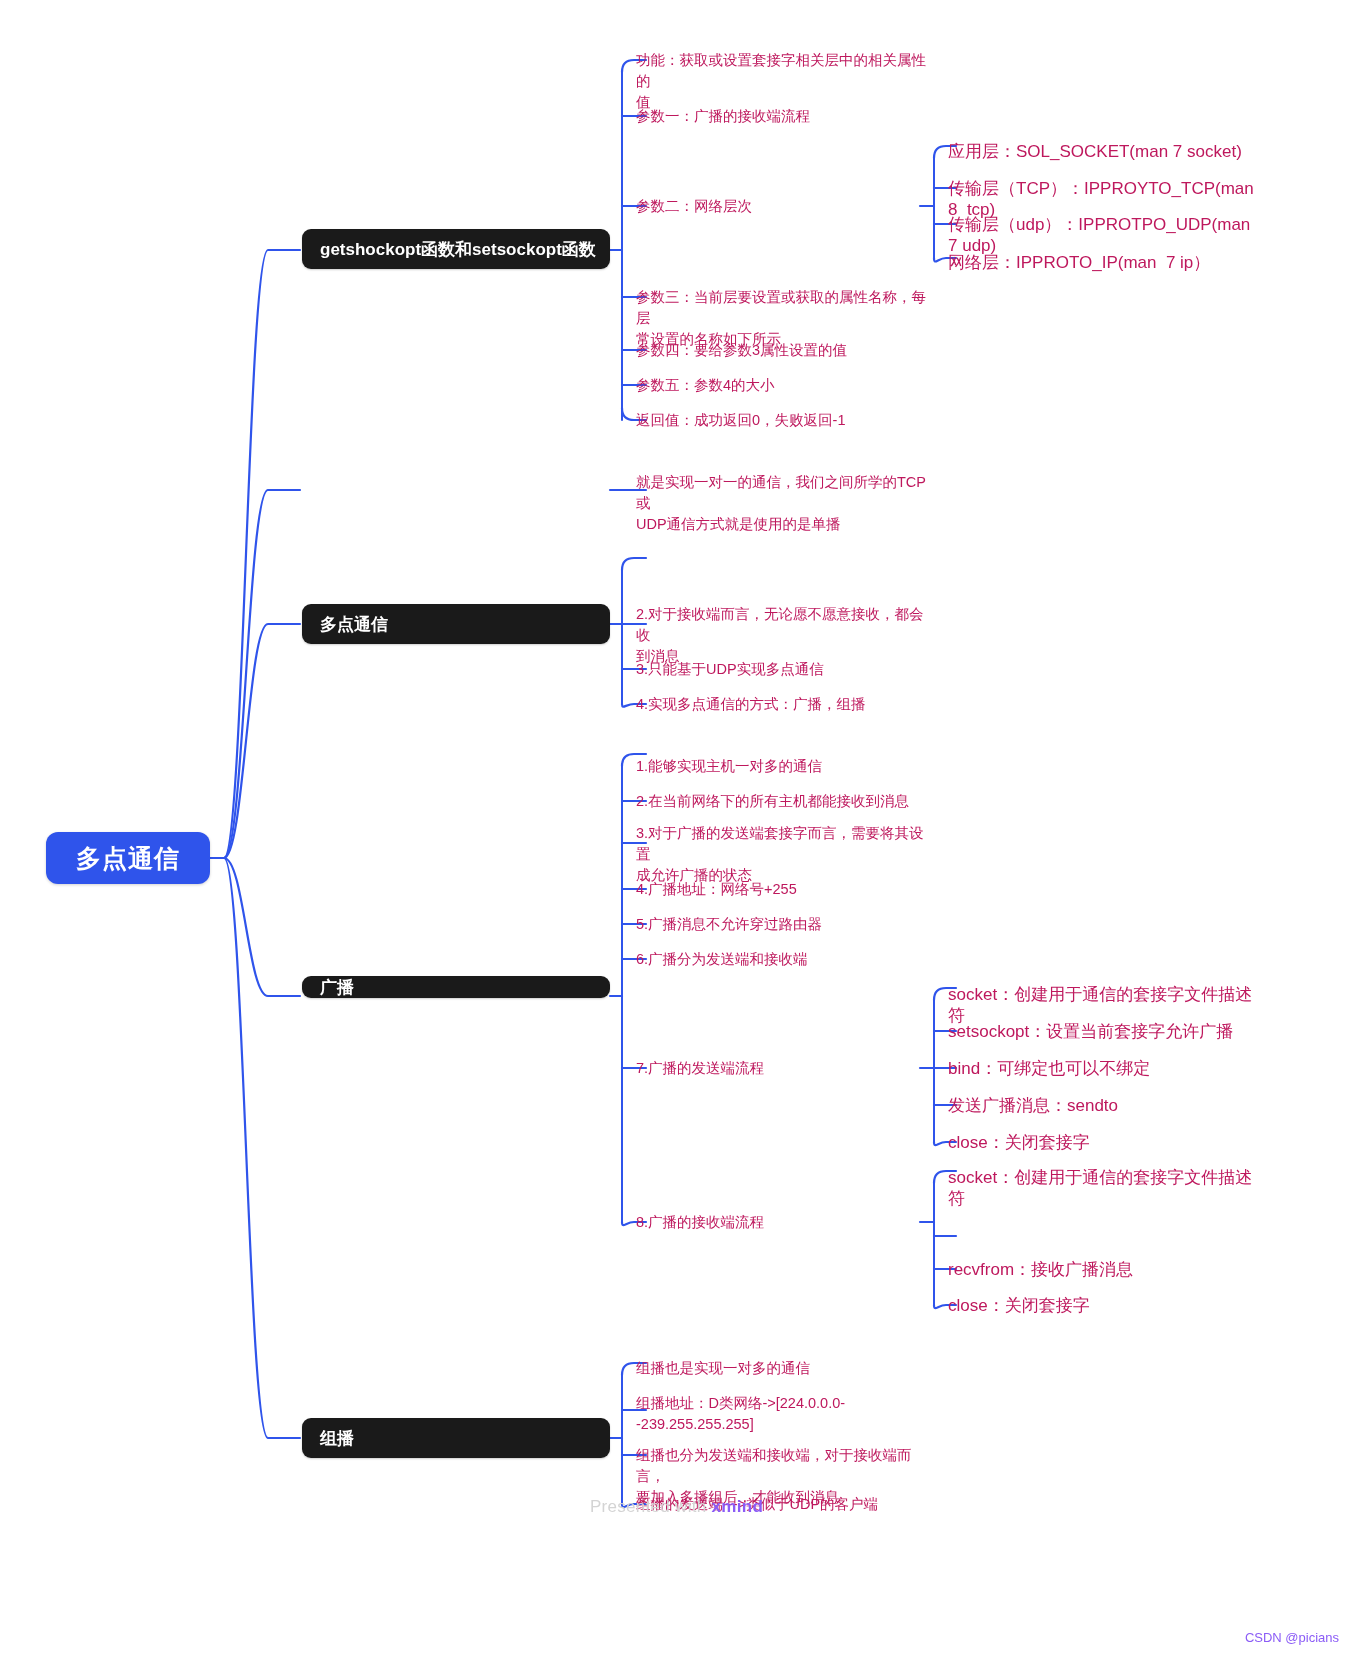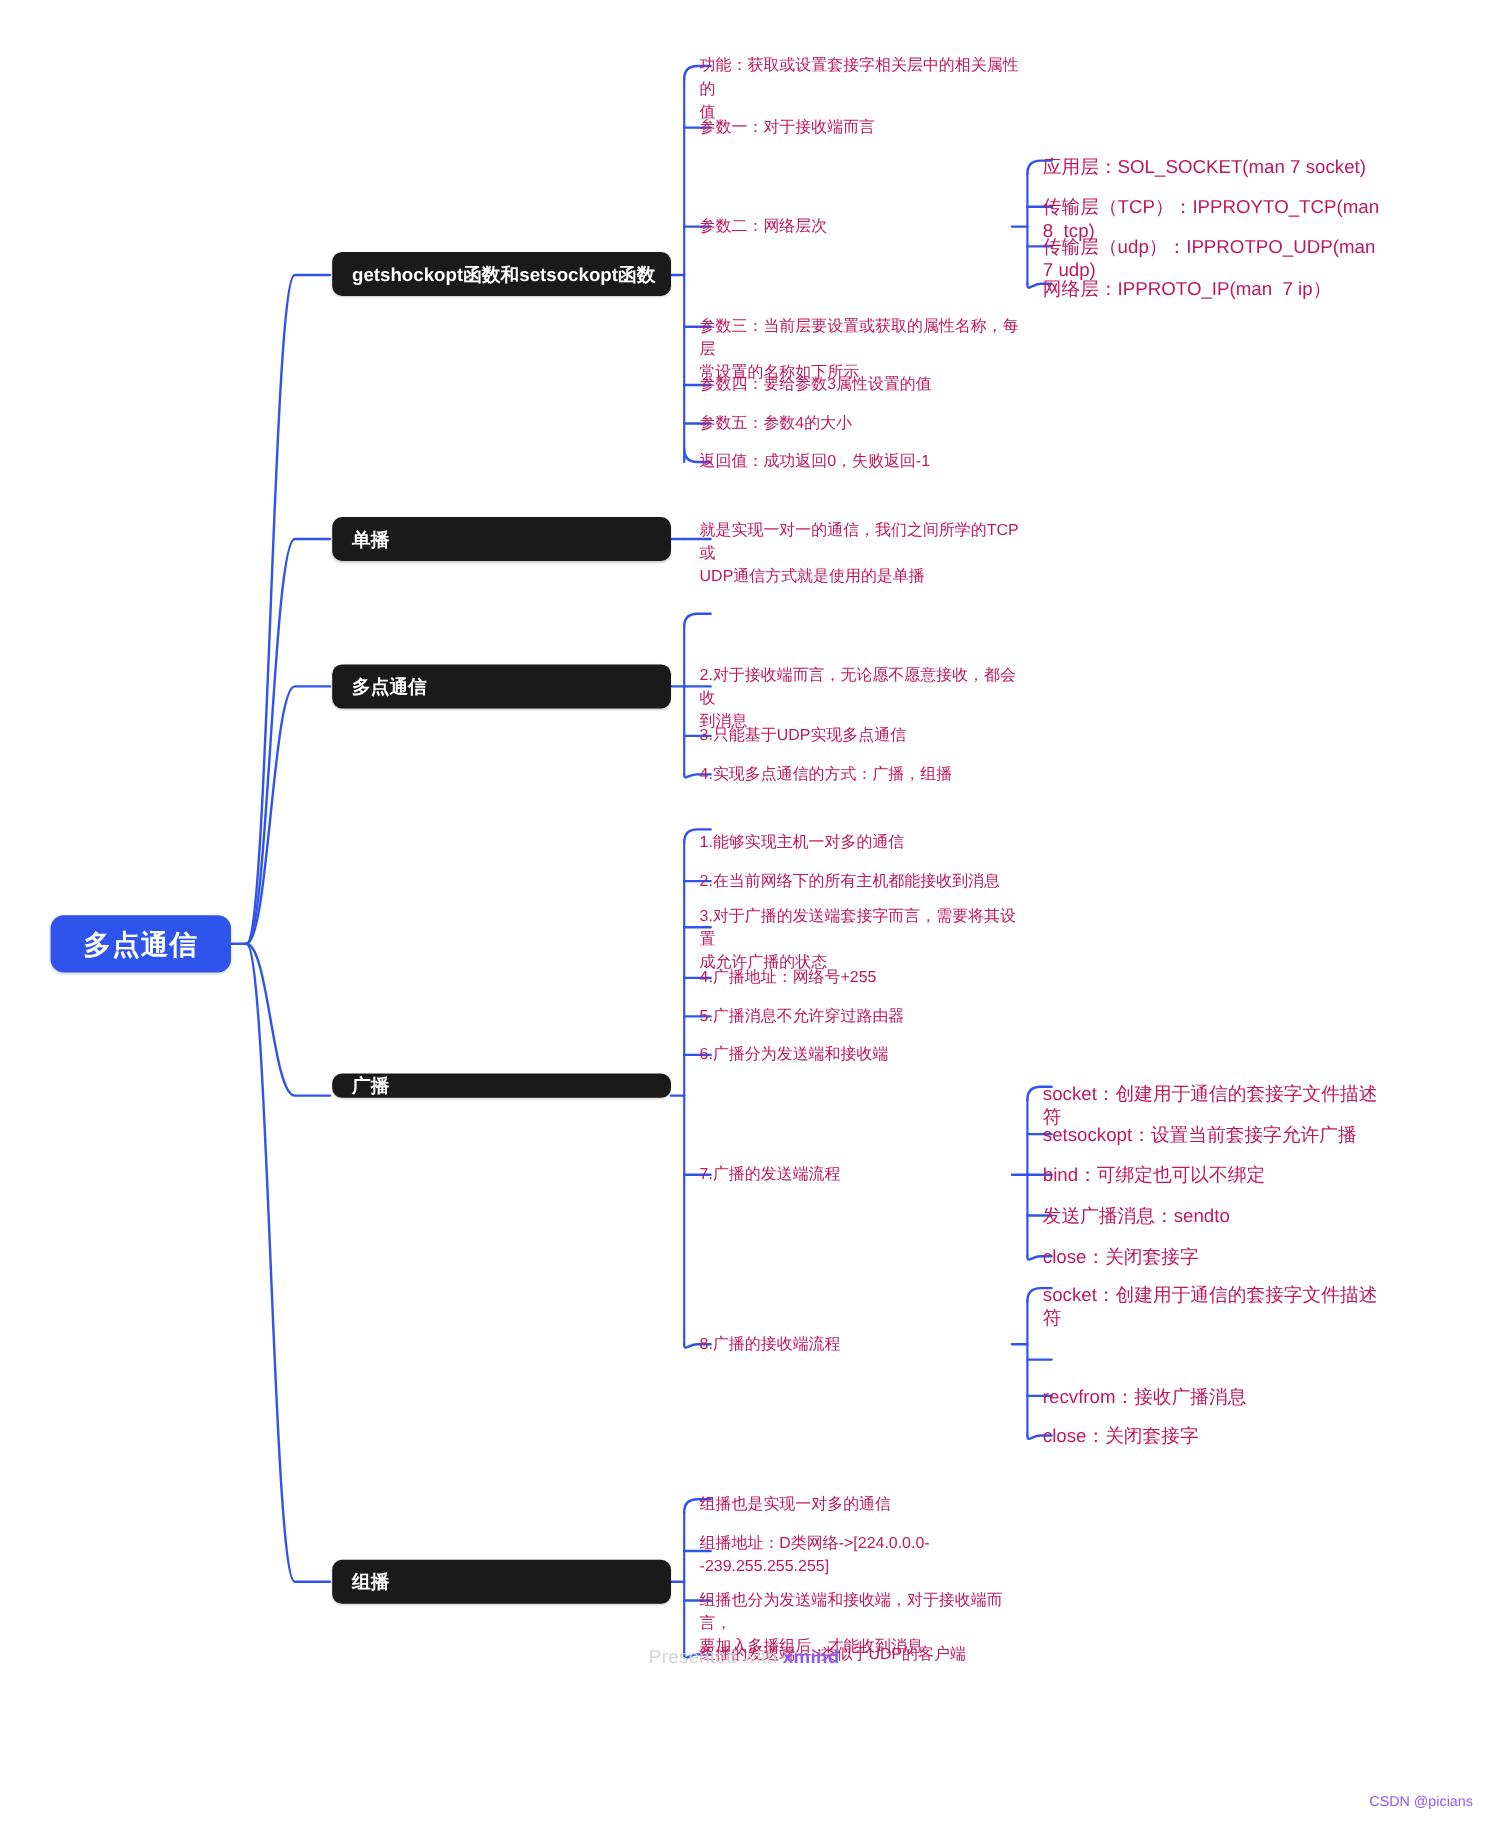--- a/index.html
+++ b/index.html
@@ -169,35 +169,32 @@
   <div class="node root" style="left:46px; top:832px; width:164px; height:52px;">
     <span>多点通信</span>
   </div>
 
   <div class="node branch" style="left:302px; top:229px; width:308px; height:40px;">
     <span>getshockopt函数和setsockopt函数</span>
   </div>
 
   <div class="node leaf" style="left:636px; top:50px; width:300px;">功能：获取或设置套接字相关层中的相关属性的
 值</div>
-  <div class="node leaf" style="left:636px; top:106px; width:300px;">参数一：对于接收端而言</div>
+  <div class="node leaf" style="left:636px; top:106px; width:300px;">参数一：广播的接收端流程</div>
   <div class="node leaf" style="left:636px; top:196px; width:300px;">参数二：网络层次</div>
   <div class="node leaf sub" style="left:948px; top:141px; width:300px;">应用层：SOL_SOCKET(man 7 socket)</div>
   <div class="node leaf sub" style="left:948px; top:178px; width:306px;">传输层（TCP）：IPPROYTO_TCP(man 8  tcp)</div>
   <div class="node leaf sub" style="left:948px; top:214px; width:306px;">传输层（udp）：IPPROTPO_UDP(man 7 udp)</div>
   <div class="node leaf sub" style="left:948px; top:252px; width:306px;">网络层：IPPROTO_IP(man  7 ip）</div>
   <div class="node leaf" style="left:636px; top:287px; width:300px;">参数三：当前层要设置或获取的属性名称，每层
 常设置的名称如下所示</div>
   <div class="node leaf" style="left:636px; top:340px; width:300px;">参数四：要给参数3属性设置的值</div>
   <div class="node leaf" style="left:636px; top:375px; width:300px;">参数五：参数4的大小</div>
   <div class="node leaf" style="left:636px; top:410px; width:300px;">返回值：成功返回0，失败返回-1</div>
 
-  <div class="node branch" style="left:302px; top:470px; width:308px; height:40px;">
-    <span>单播</span>
-  </div>
   <div class="node leaf" style="left:636px; top:472px; width:300px;">就是实现一对一的通信，我们之间所学的TCP或
 UDP通信方式就是使用的是单播</div>
 
   <div class="node branch" style="left:302px; top:604px; width:308px; height:40px;">
     <span>多点通信</span>
   </div>
   <div class="node leaf" style="left:636px; top:604px; width:300px;">2.对于接收端而言，无论愿不愿意接收，都会收
 到消息</div>
   <div class="node leaf" style="left:636px; top:659px; width:300px;">3.只能基于UDP实现多点通信</div>
   <div class="node leaf" style="left:636px; top:694px; width:300px;">4.实现多点通信的方式：广播，组播</div>

